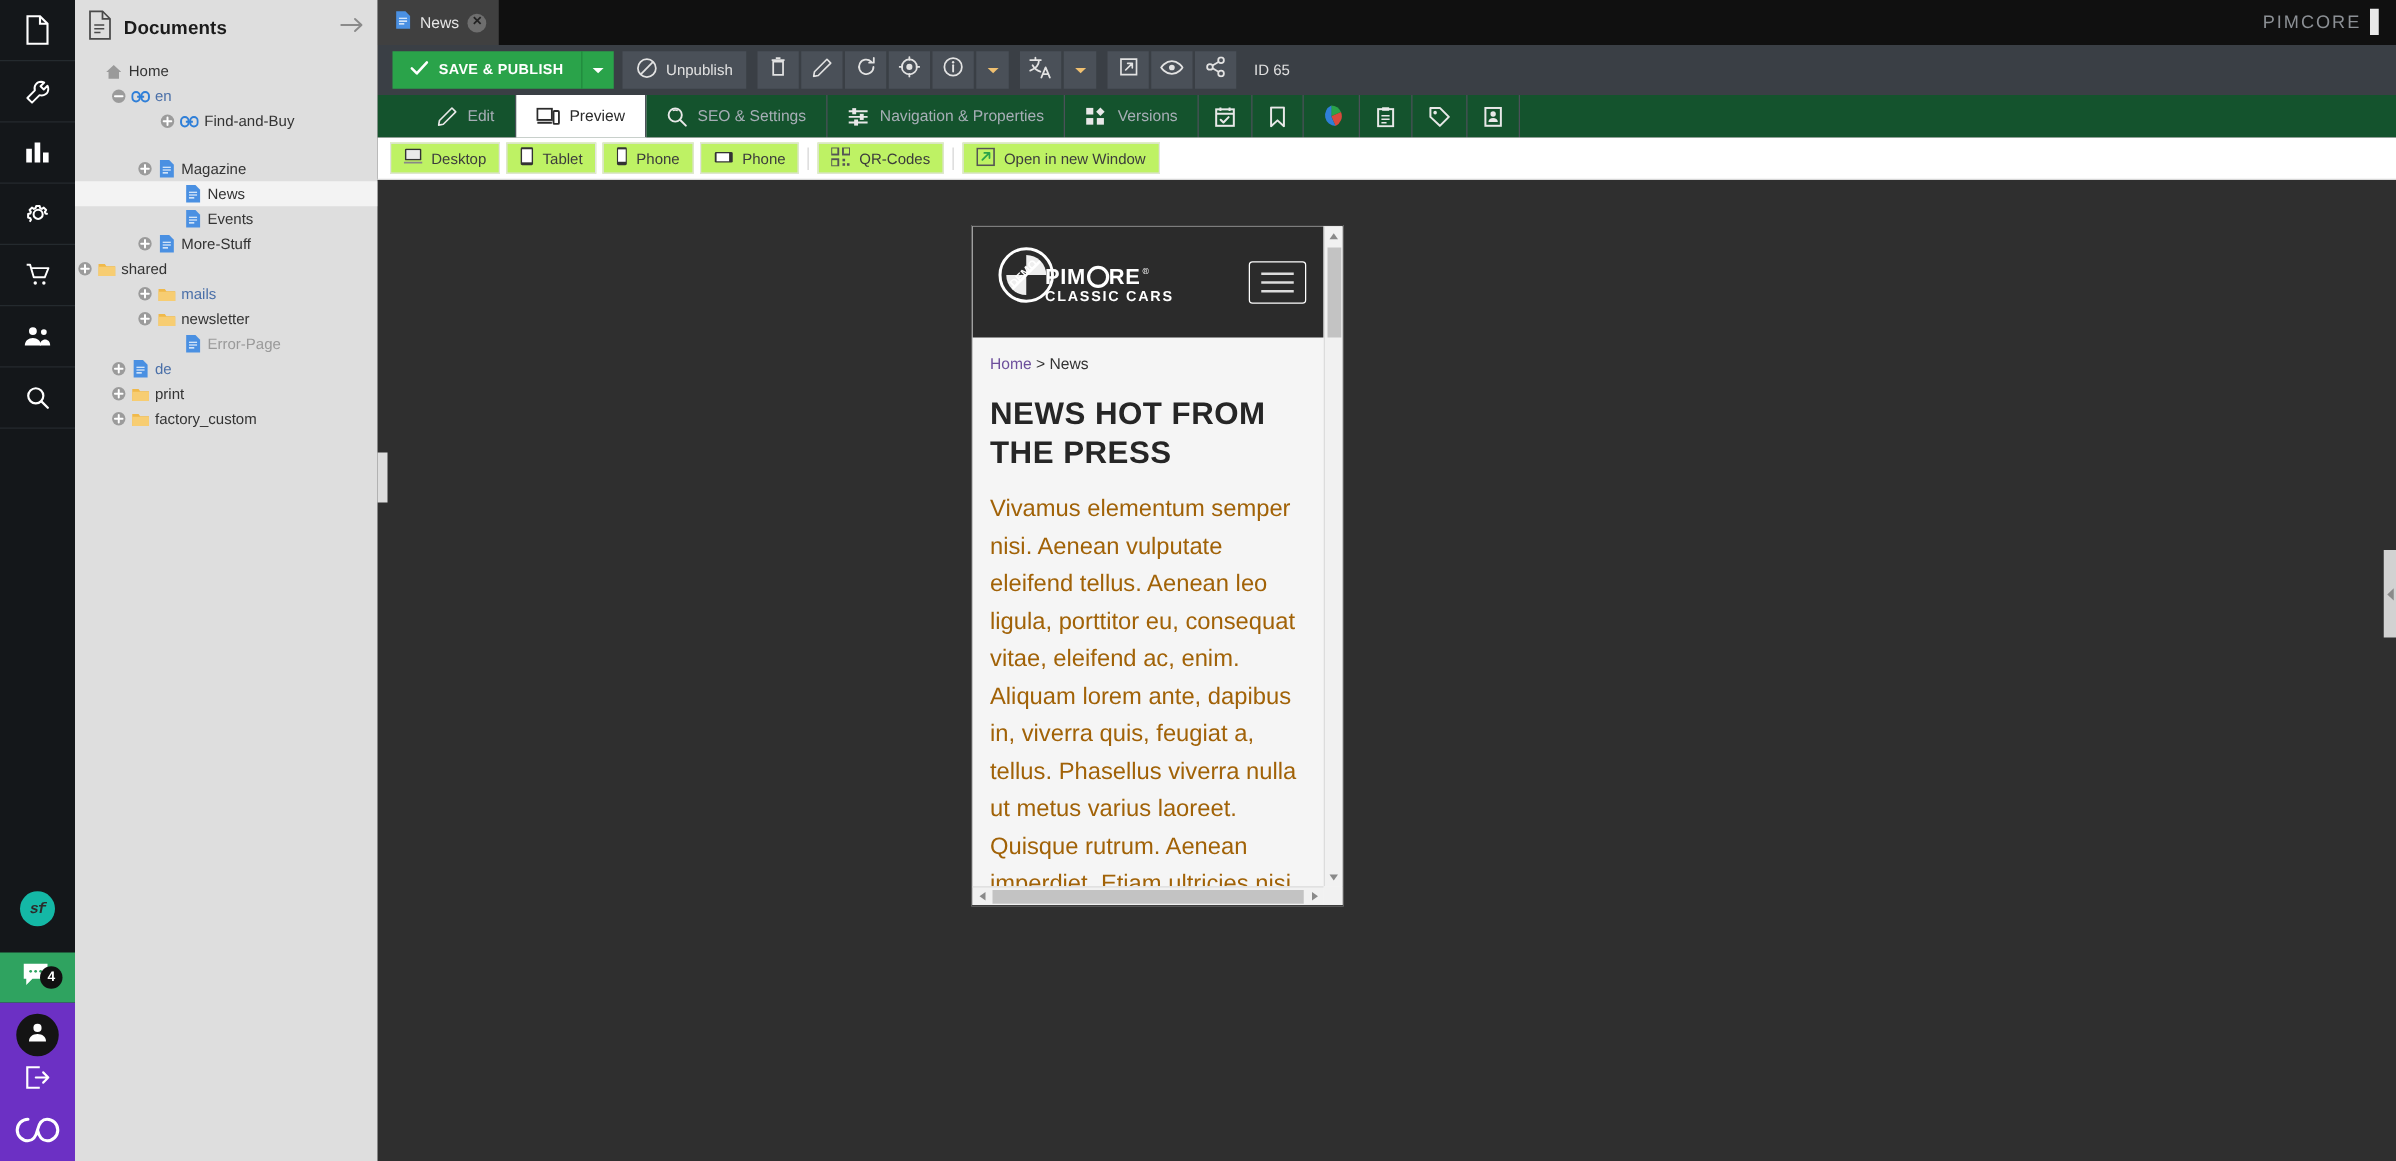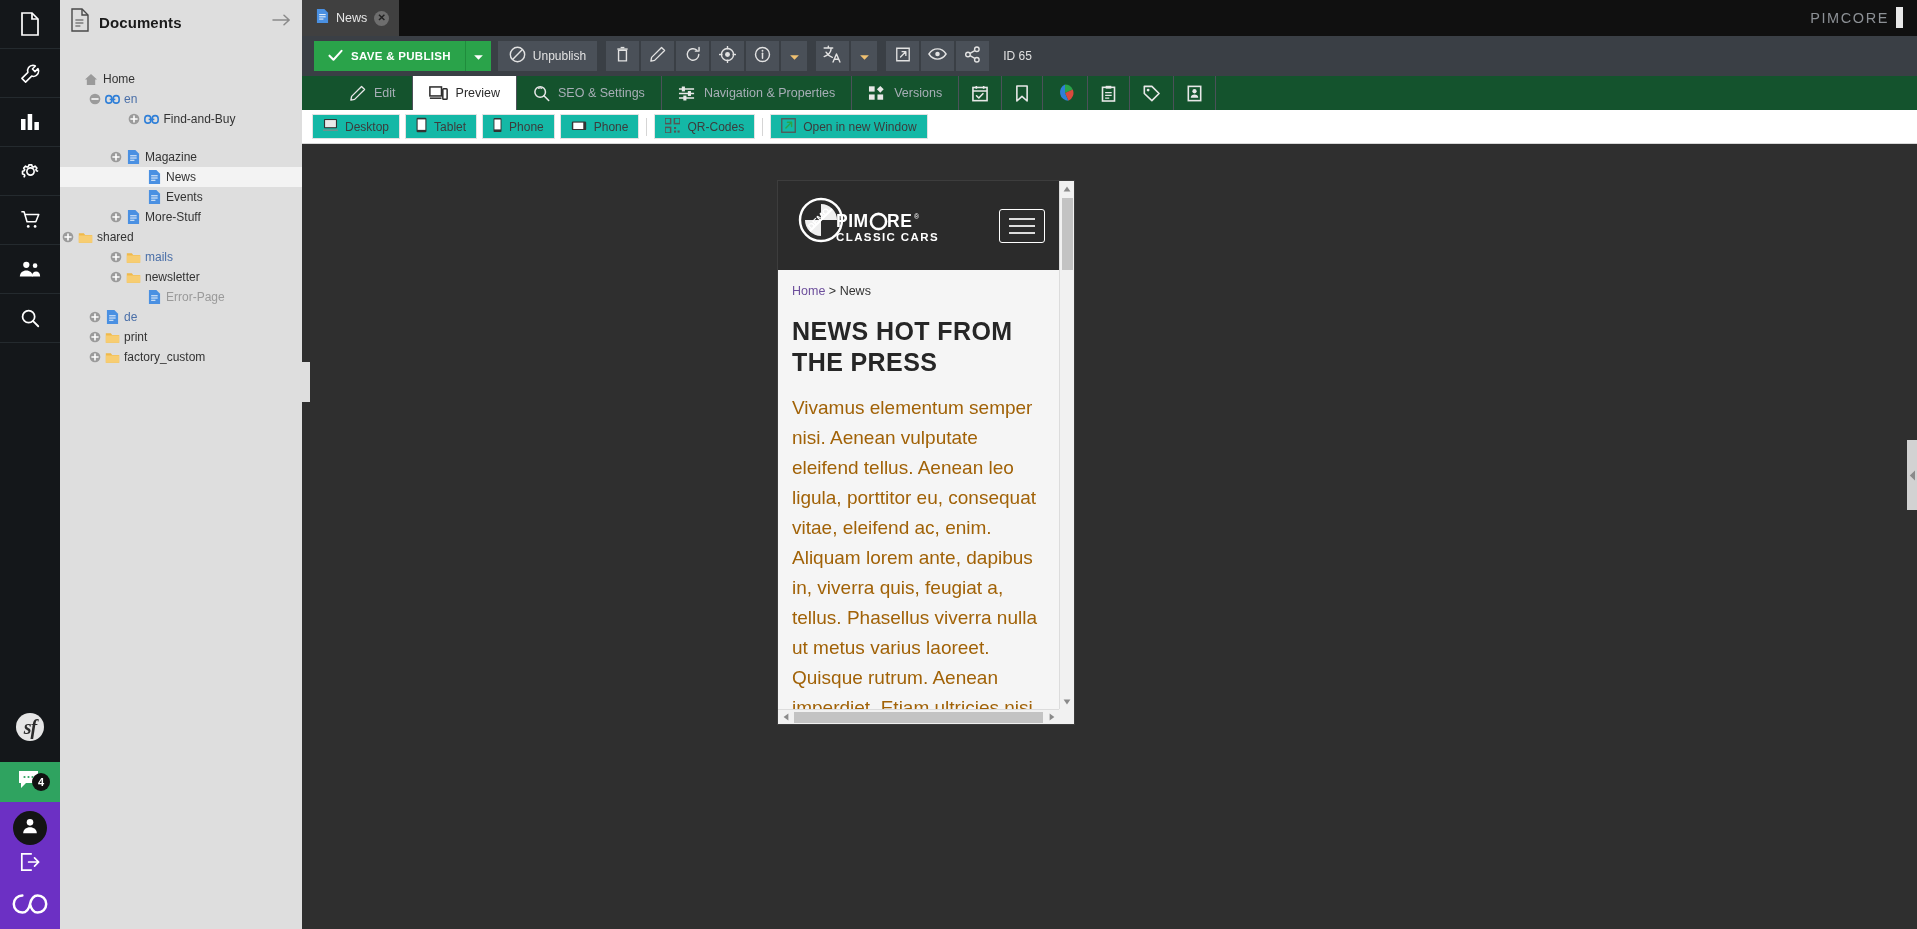--- a/index.html
+++ b/index.html
@@ -27,24 +27,24 @@
     border-bottom: 1px solid #242a2e;
     cursor: pointer;
   }
   .rail-btn svg { display: block; }
   .rail-spacer { flex: 1 1 auto; }
   .rail-sf {
     height: 70px; width: 60px; display: flex; align-items: center; justify-content: center;
   }
   .sf-circle {
     width: 28px; height: 28px; border-radius: 50%;
-    background: #e5e5e5; color: #2b2b2b;
+    background: #14b8a6; color: #2b2b2b;
     display: flex; align-items: center; justify-content: center;
-    font-family: Liberation Serif, serif; font-style: italic;
-    font-weight: bold; font-size: 20px; letter-spacing: -1px;
+    font-family: Liberation Mono, monospace; font-style: italic;
+    font-weight: bold; font-size: 12px; letter-spacing: -1px;
   }
   .rail-chat {
     height: 40px; width: 60px; background: #2fa360;
     display: flex; align-items: center; justify-content: center;
     position: relative; cursor: pointer;
   }
   .chat-badge {
     position: absolute; left: 32px; top: 11px;
     width: 18px; height: 18px; border-radius: 50%;
     background: #111; color: #fff; font-size: 11px; font-weight: bold;
@@ -61,21 +61,21 @@
     cursor: pointer;
   }
   .rail-logout { height: 38px; display: flex; align-items: center; justify-content: center; width:60px; cursor:pointer; }
   .rail-infinity { height: 46px; display: flex; align-items: center; justify-content: center; width:60px; }
 
   
   .tree-panel {
     width: 242px; flex: 0 0 242px; height: 929px;
     background: #dedede;
     display: flex; flex-direction: column;
-    position: relative; z-index: 30; gap: 22px;
+    position: relative; z-index: 30;
   }
   .tree-header {
     height: 44px; display: flex; align-items: center;
     padding: 0 10px 0 10px; gap: 9px;
   }
   .tree-header .title {
     font-size: 15px; font-weight: bold; color: #1b1b1b; flex: 1 1 auto;
     letter-spacing: .1px;
   }
   .tree-body { flex: 1 1 auto; padding-top: 3px; overflow: hidden; }
@@ -176,21 +176,21 @@
   
   .devbar {
     height: 34px; background: #fff;
     display: flex; align-items: center; gap: 0px;
     padding-left: 10px;
     border-bottom: 1px solid #d8d8d8;
   }
   .devbtn {
     height: 25px; display: flex; align-items: center; gap: 7px;
     padding: 0 10px; font-size: 12px; color: #3c3c3c;
-    border: 1px solid #e2e2e2; cursor: pointer; margin-right: 5px; background: #14b8a6;
+    border: 1px solid #e2e2e2; cursor: pointer; margin-right: 5px; background: #bef264;
   }
   .devsep { width: 1px; height: 18px; background: #d5d5d5; margin: 0 7px 0 2px; }
 
   
   .stage {
     flex: 1 1 auto; background: #2f2f2f; position: relative;
     display: flex; justify-content: center; align-items: flex-start;
   }
   .phone-frame {
     position: absolute; left: 475px; top: 36px;

